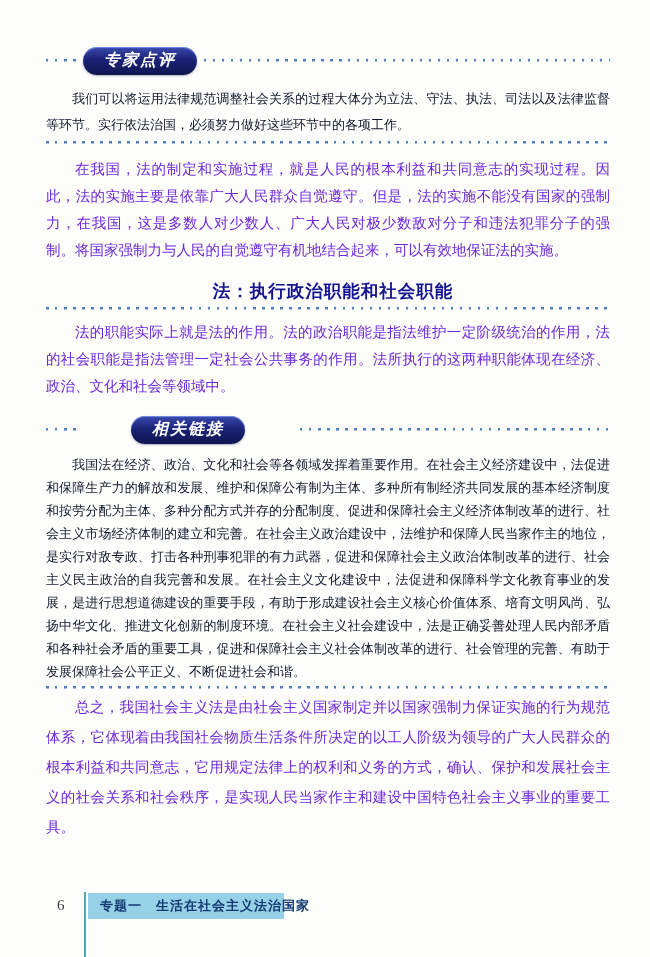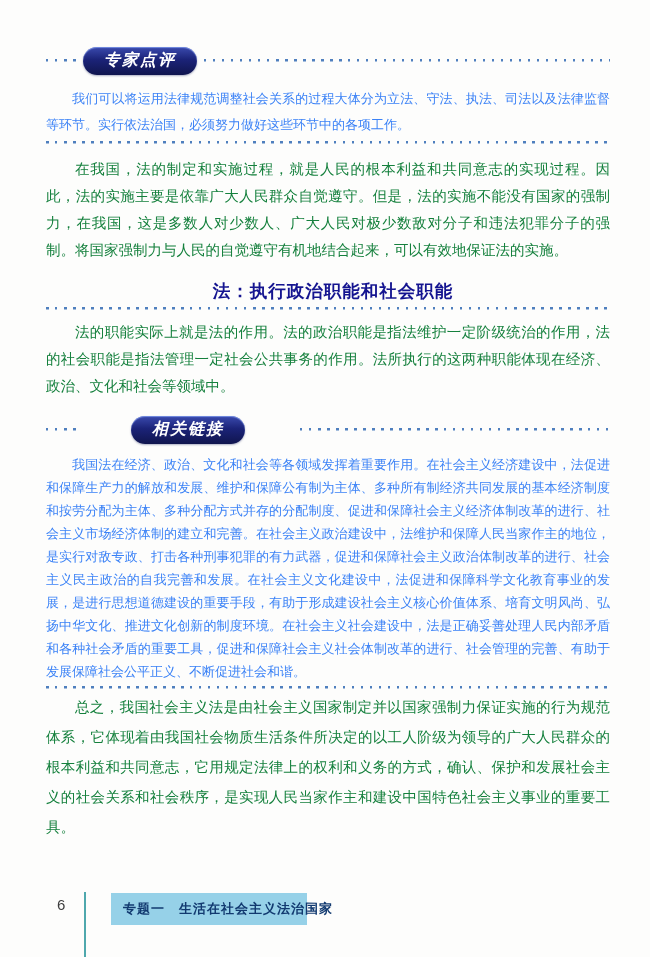--- a/index.html
+++ b/index.html
@@ -1,15 +1,15 @@
 <!DOCTYPE html>
 <html><head>
 <meta charset="utf-8">
 <style>
-  * { margin: 0; padding: 0; box-sizing: border-box; }
+  * { margin: 0; padding: 0; box-sizing: border-box; font-family: Liberation Serif, serif; }
   html, body { background: #e8e8e8; }
   body { font-family: "Liberation Sans", "DejaVu Sans", sans-serif; }
 
   .page {
     position: relative;
     width: 650px;
     height: 957px;
     margin: 0 auto;
     background: #fdfdfc;
     overflow: hidden;
@@ -49,33 +49,33 @@
     font-size: 16px;
     font-weight: bold;
     font-style: italic;
     letter-spacing: 2px;
     line-height: 20px;
     white-space: nowrap;
   }
 
   
   .kai-text {
-    color: #3b82f6;
+    color: #0f172a;
     text-indent: 2em;
     text-align: justify;
   }
   .expert-text {
     margin-top: 11px;
     font-size: 13px;
     line-height: 26px;
   }
   .expert-sep { margin-top: 3px; }
 
   .body-para {
-    color: #15803d;
+    color: #6d28d9;
     text-indent: 2em;
     text-align: justify;
     font-size: 14.5px;
     line-height: 27px;
   }
   .para-intro { margin-top: 12px; }
 
   .section-heading {
     margin-top: 15px;
     padding-left: 10px;
@@ -120,26 +120,25 @@
     top: 892px;
     width: 2px;
     height: 65px;
     background: #4fa8ad;
   }
   .footer-bar {
     position: absolute;
     left: 88px;
     top: 893px;
     width: 196px;
-    height: 32px;
+    height: 26px;
     background: #96d1e8;
     display: flex;
     align-items: center;
     padding-left: 12px;
-    margin-left: 23px;
   }
   .footer-bar span {
     color: #123a70;
     font-size: 13px;
     font-weight: bold;
     letter-spacing: 1px;
     white-space: nowrap;
   }
 </style>
 </head>

